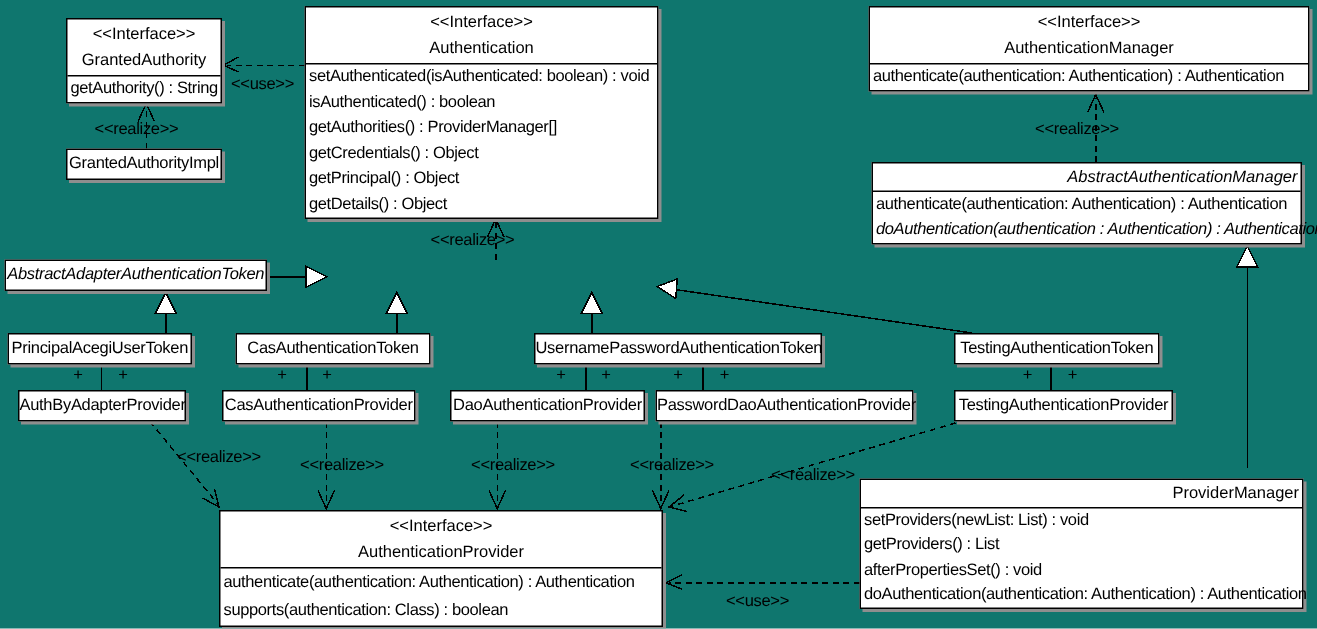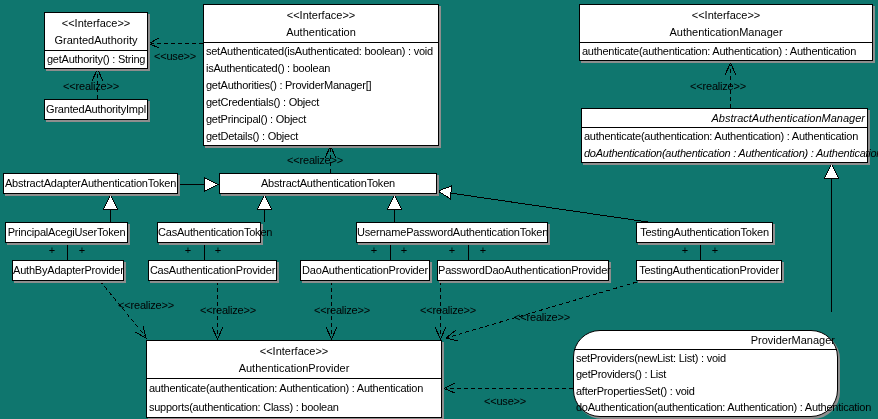--- a/index.html
+++ b/index.html
@@ -12,43 +12,43 @@
   .box,.sbox{
     position:absolute;background:#fff;border:1px solid #000;
     box-shadow:2px 2px 0 #8e8e8e;box-sizing:border-box;z-index:2;
   }
   .box .title{text-align:center;padding:2px 2px 1px;}
   .box .stereo,.box .cname{height:17px;line-height:17px;white-space:nowrap;}
   .box .title-one{text-align:right;padding:1px 2px 0;}
   .box .methods{border-top:1px solid #000;}
   .box .m{height:17px;line-height:17px;white-space:nowrap;padding-left:2px;letter-spacing:-0.25px;}
   .sbox{height:21px;line-height:19px;text-align:center;white-space:nowrap;letter-spacing:-0.2px;}
-  .abstract{}
+  .abstract{font-style:italic;}
   .it{font-style:italic;}
   .lbl{position:absolute;z-index:3;transform:translateX(-50%);white-space:nowrap;letter-spacing:-0.2px;}
   .plus{position:absolute;z-index:3;transform:translateX(-50%);font-size:11px;}
 
   
   #b-ga  {left:44px; top:12px; width:104px;}
   #b-gai {left:44px; top:99px;  width:104px;}
   #b-auth{left:203px;top:4px;  width:236px;}
   #b-am  {left:579px;top:4px;  width:294px;}
   #b-aam {left:581px;top:108px;width:287px;}
   #b-aaat{left:3px;  top:173px;width:175px;}
   #b-aat {left:219px;top:173px;width:218px;}
   #b-pat {left:5px;  top:222px;width:123px;}
-  #b-cat {left:157px;top:222px;width:104px;}
+  #b-cat {left:157px;top:222px;width:130px;}
   #b-upat{left:356px;top:222px;width:192px;}
   #b-tat {left:636px;top:222px;width:137px;}
   #b-abap{left:12px; top:260px;width:112px;}
   #b-cap {left:148px;top:260px;width:129px;}
   #b-dap {left:300px;top:260px;width:130px;}
   #b-pdap{left:437px;top:260px;width:172px;}
   #b-tap {left:636px;top:260px;width:146px;}
-  #b-pm  {left:573px;top:330px;width:265px;border-radius:27px;}
+  #b-pm  {left:573px;top:319px;width:296px;}
   #b-pm .m{height:16.4px;line-height:16.4px;}
   #b-ap  {left:146px;top:340px;width:296px;}
   #b-ap .m{height:19px;line-height:19px;}
 
   #l-use1{left:175px;top:50px;}
   #l-rga {left:91px; top:80px;}
   #l-ram {left:718px;top:80px;}
   #l-rau {left:315px;top:154px;}
   #l-rp1 {left:146px;top:299px;}
   #l-rp2 {left:228px;top:304px;}
@@ -195,23 +195,20 @@
     <div class="methods">
       <div class="m">authenticate(authentication: Authentication) : Authentication</div>
       <div class="m it">doAuthentication(authentication : Authentication) : Authentication</div>
     </div>
   </div>
 
   <div class="sbox abstract" id="b-aaat">
     <span>AbstractAdapterAuthenticationToken</span>
   </div>
 
-  <div class="sbox abstract" id="b-aat">
-    <span>AbstractAuthenticationToken</span>
-  </div>
 
   <div class="sbox" id="b-pat">
     <span>PrincipalAcegiUserToken</span>
   </div>
 
   <div class="sbox" id="b-cat">
     <span>CasAuthenticationToken</span>
   </div>
 
   <div class="sbox" id="b-upat">

